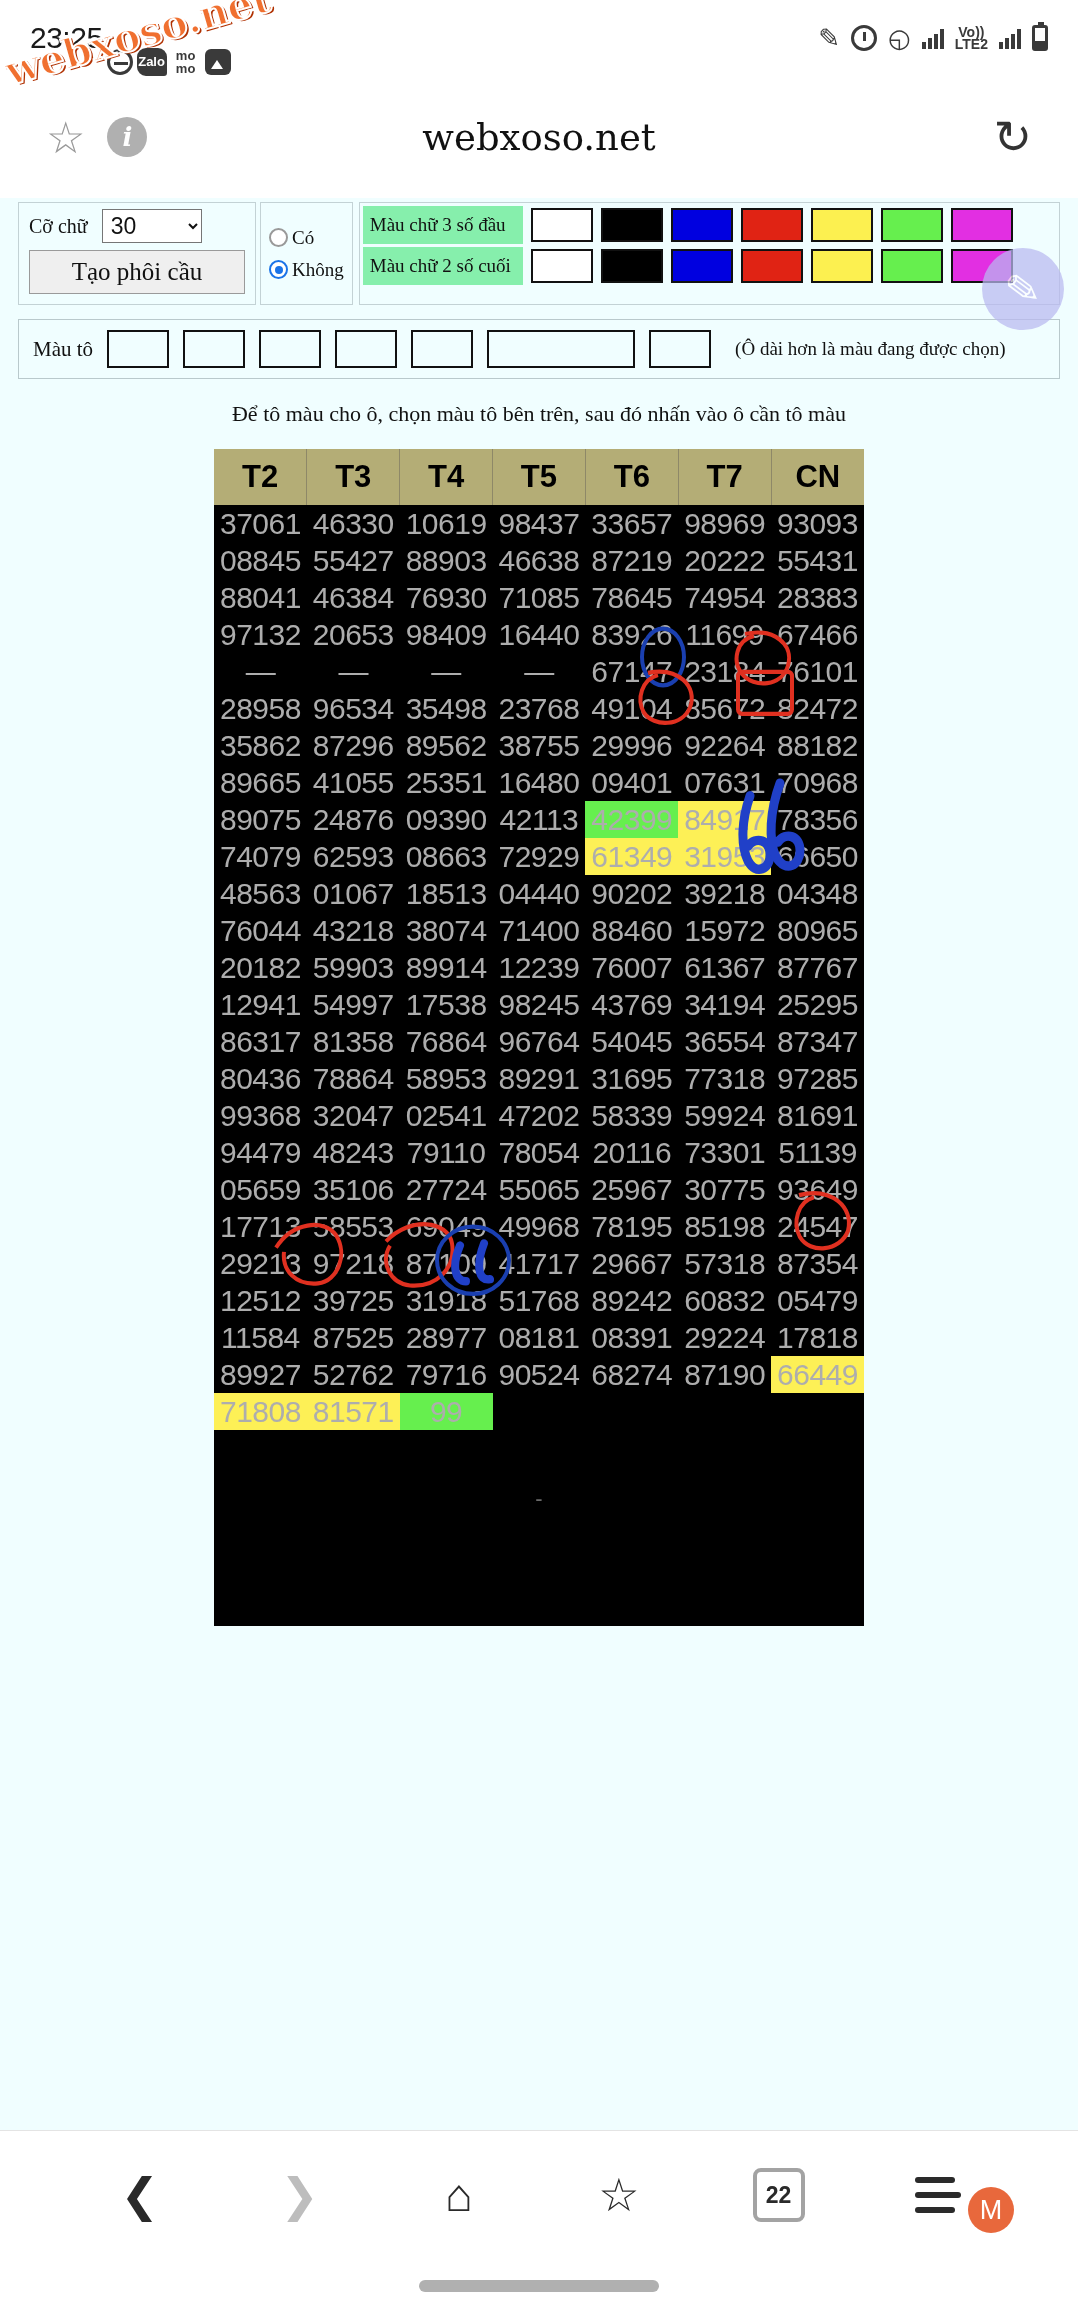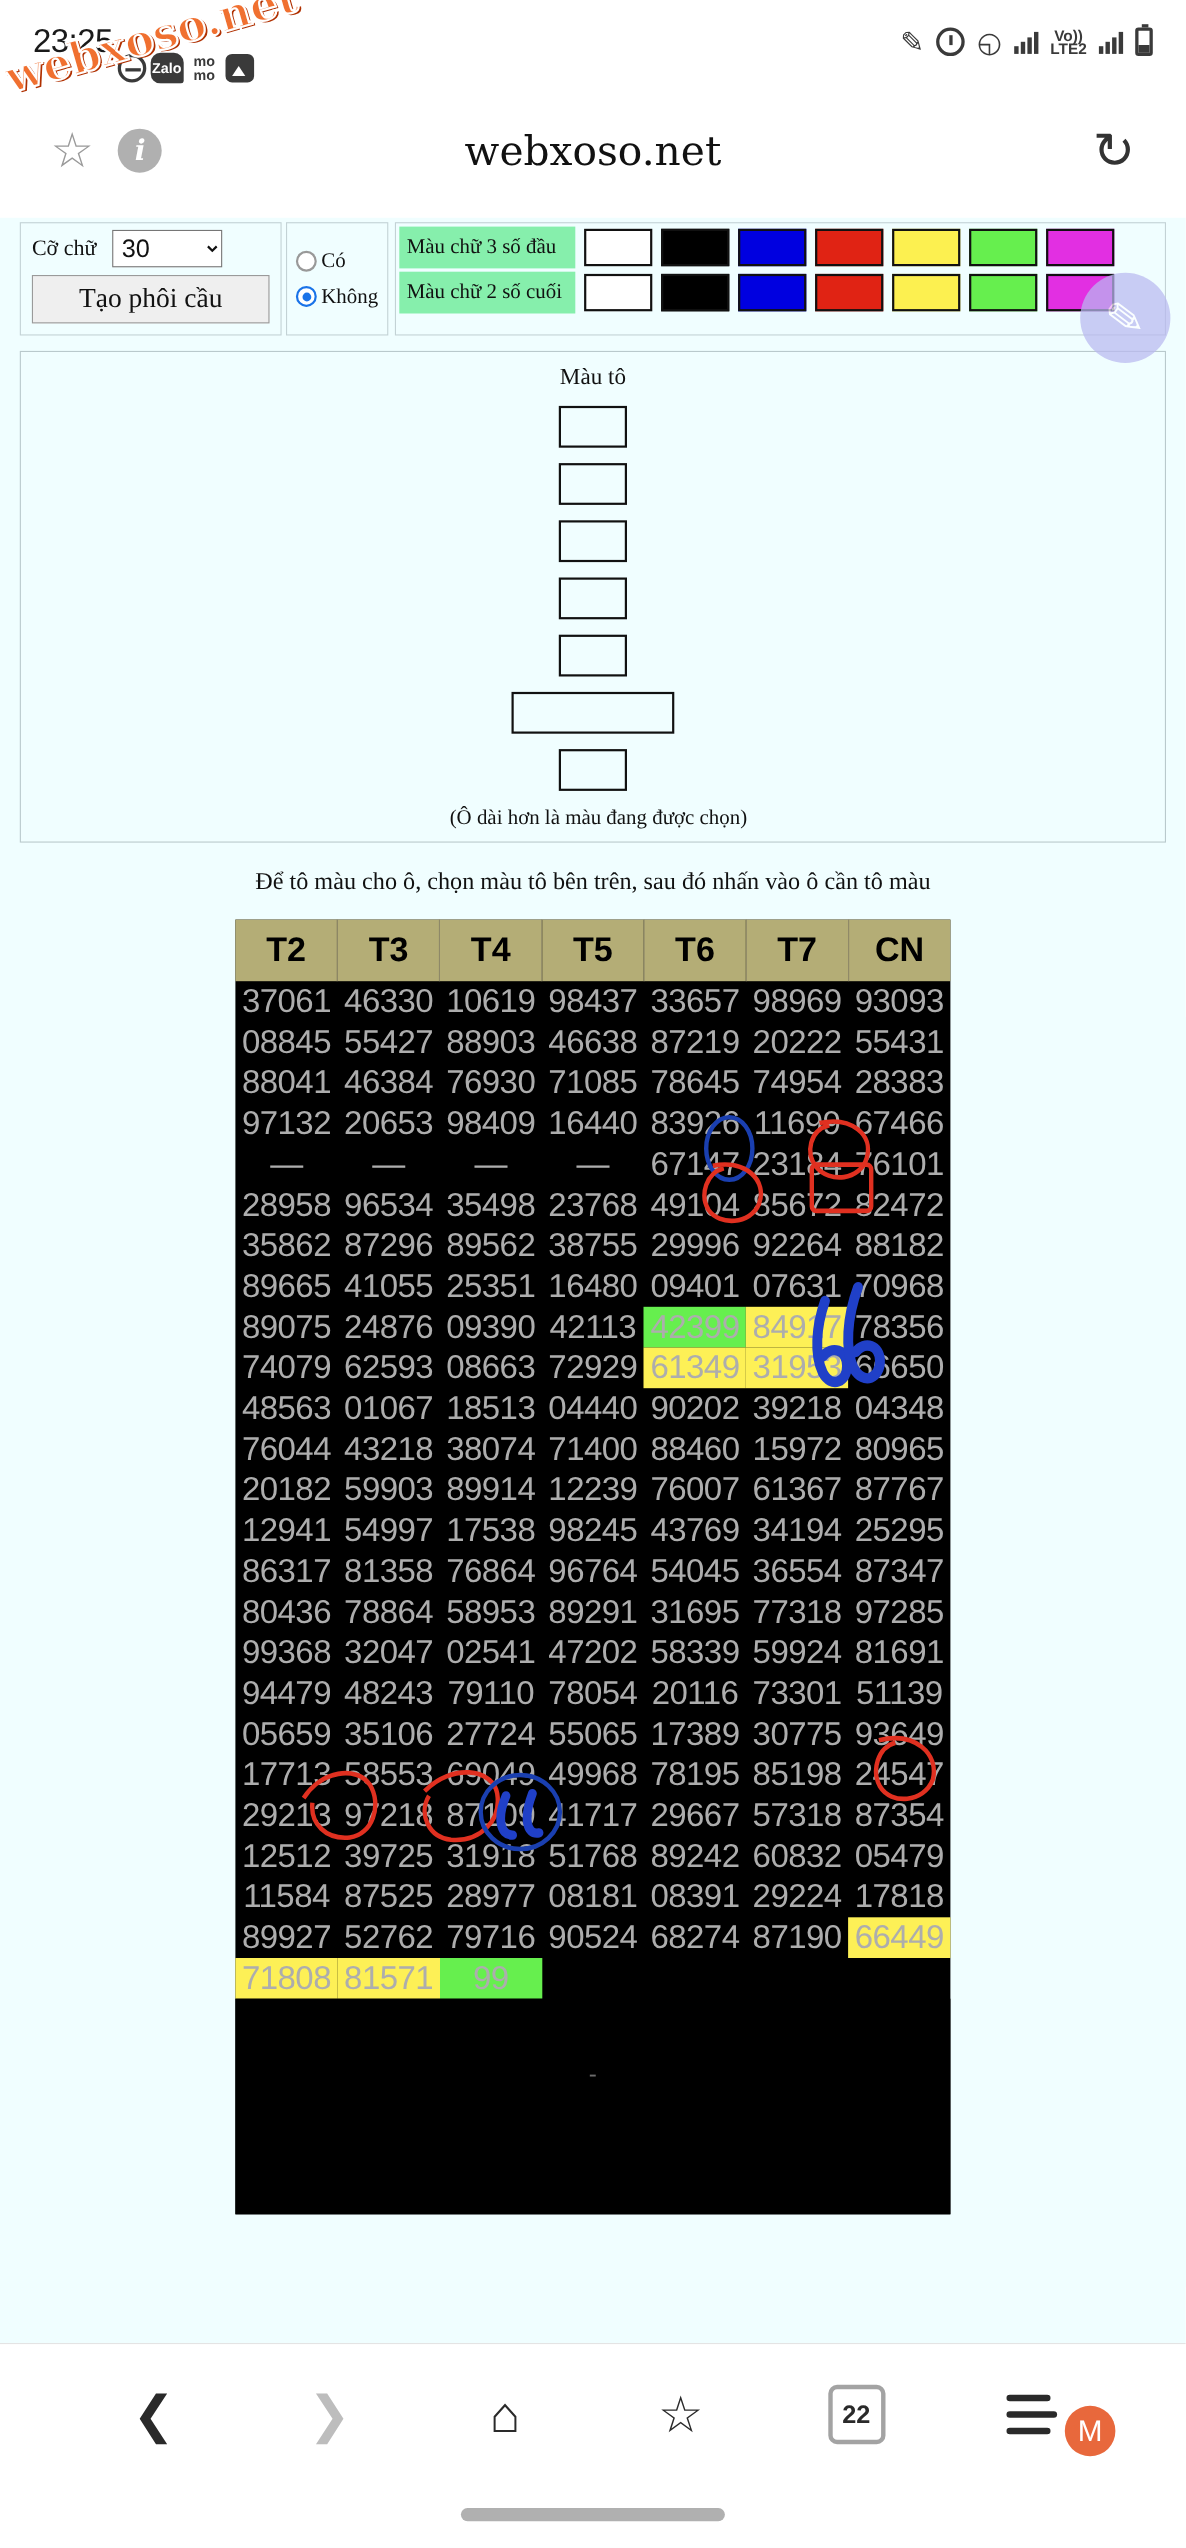--- a/index.html
+++ b/index.html
@@ -91,21 +91,21 @@
   .crow{ display:flex; align-items:center; gap:8px; }
   .crow-lbl{ width:160px; background:#86efac; color:#111; font-size:19px;
      padding:8px 7px; font-family:"Liberation Serif", serif; white-space:nowrap;}
   .sw{ width:62px; height:34px; border:2px solid #111; }
   .sw.white{background:#fff;} .sw.black{background:#000;} .sw.blue{background:#0000e0;}
   .sw.red{background:#e02314;} .sw.yellow{background:#fcf050;} .sw.green{background:#66ef4e;}
   .sw.magenta{background:#e22fe2;}
 
   
   .fill-strip{ margin:14px 18px 0 18px; border:1px solid #b9c9cc; background:#f0feff;
-     display:flex; align-items:center; gap:14px; padding:10px 14px;flex-direction:column; }
+     display:flex; align-items:center; gap:14px; padding:10px 14px; }
   .fill-lbl{ font-size:21px; color:#111; font-family:"Liberation Serif", serif; }
   .fill-sw{ width:62px; height:38px; border:2px solid #111; }
   .fill-sw.wide{ width:148px; }
   .fill-note{ font-size:19px; color:#111; font-family:"Liberation Serif", serif;
      margin-left:10px; white-space:nowrap;}
 
   .hint{ text-align:center; font-size:22px; color:#111; margin-top:22px;
      font-family:"Liberation Serif", serif;}
 
   
@@ -442,21 +442,21 @@
               <td>78054</td>
               <td>20116</td>
               <td>73301</td>
               <td>51139</td>
             </tr>
             <tr>
               <td>05659</td>
               <td>35106</td>
               <td>27724</td>
               <td>55065</td>
-              <td>17389</td>
+              <td>25967</td>
               <td>30775</td>
               <td>93649</td>
             </tr>
             <tr>
               <td>17713</td>
               <td>58553</td>
               <td>69049</td>
               <td>49968</td>
               <td>78195</td>
               <td>85198</td>

